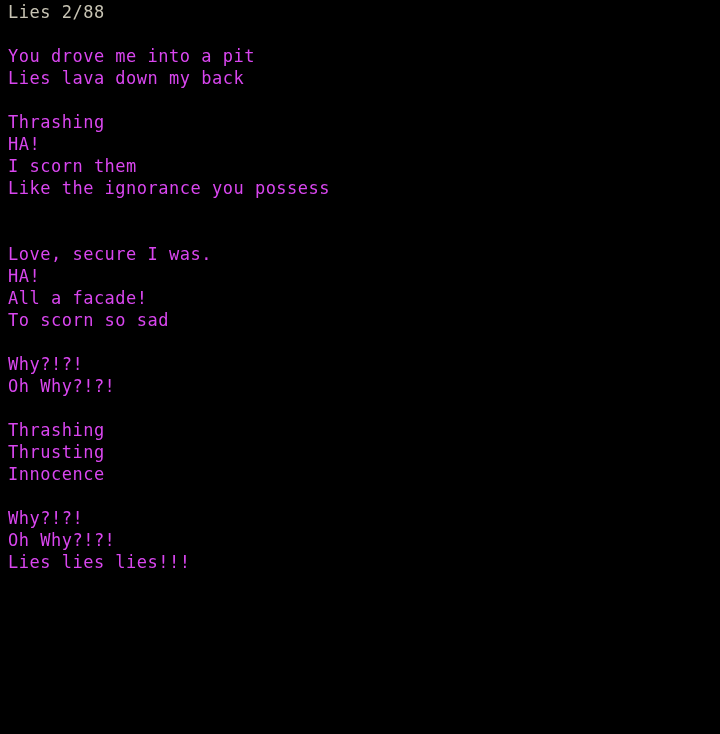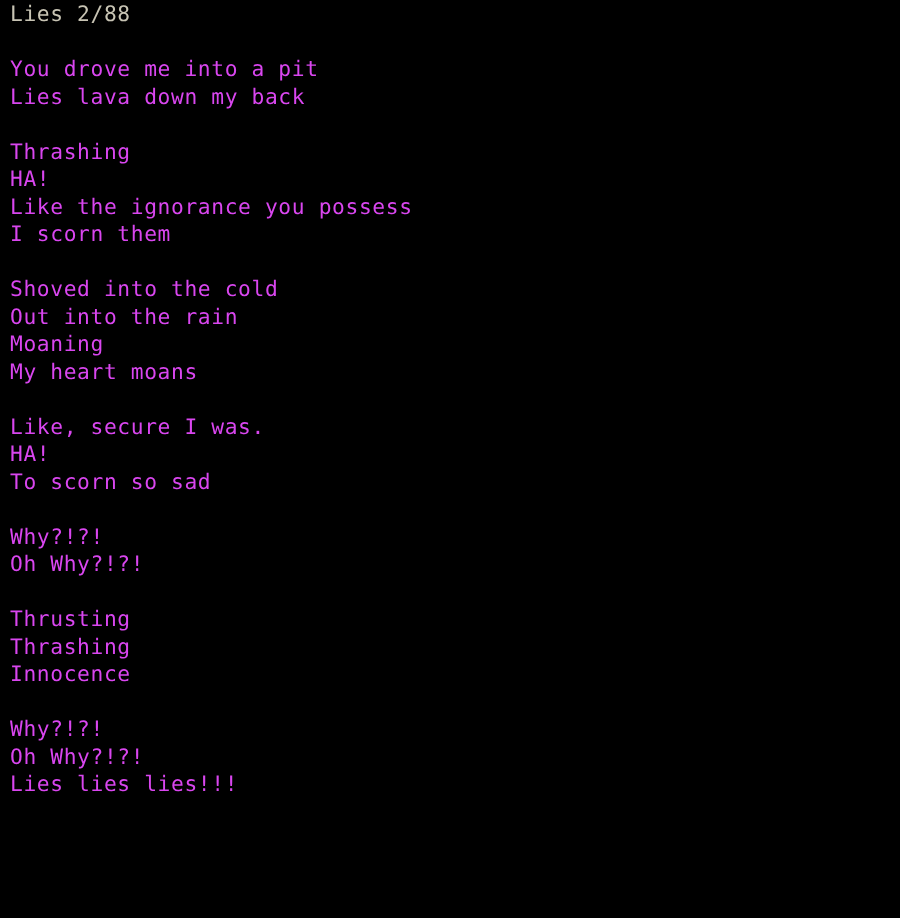--- a/index.html
+++ b/index.html
@@ -59,45 +59,40 @@
 
   <div class="poem">
       <div class="stanza">
         <div class="line">You drove me into a pit</div>
         <div class="line">Lies lava down my back</div>
       </div>
       <div class="stanza-gap"></div>
       <div class="stanza">
         <div class="line">Thrashing</div>
         <div class="line">HA!</div>
+        <div class="line">I scorn them</div>
         <div class="line">Like the ignorance you possess</div>
-        <div class="line">I scorn them</div>
       </div>
       <div class="stanza-gap"></div>
-      <div class="stanza">
-        <div class="line">Shoved into the cold</div>
-        <div class="line">Out into the rain</div>
-        <div class="line">Moaning</div>
-        <div class="line">My heart moans</div>
-      </div>
       <div class="stanza-gap"></div>
       <div class="stanza">
-        <div class="line">Like, secure I was.</div>
+        <div class="line">Love, secure I was.</div>
         <div class="line">HA!</div>
+        <div class="line">All a facade!</div>
         <div class="line">To scorn so sad</div>
       </div>
       <div class="stanza-gap"></div>
       <div class="stanza">
         <div class="line">Why?!?!</div>
         <div class="line">Oh Why?!?!</div>
       </div>
       <div class="stanza-gap"></div>
       <div class="stanza">
+        <div class="line">Thrashing</div>
         <div class="line">Thrusting</div>
-        <div class="line">Thrashing</div>
         <div class="line">Innocence</div>
       </div>
       <div class="stanza-gap"></div>
       <div class="stanza">
         <div class="line">Why?!?!</div>
         <div class="line">Oh Why?!?!</div>
         <div class="line">Lies lies lies!!!</div>
       </div>
     </div>
 

